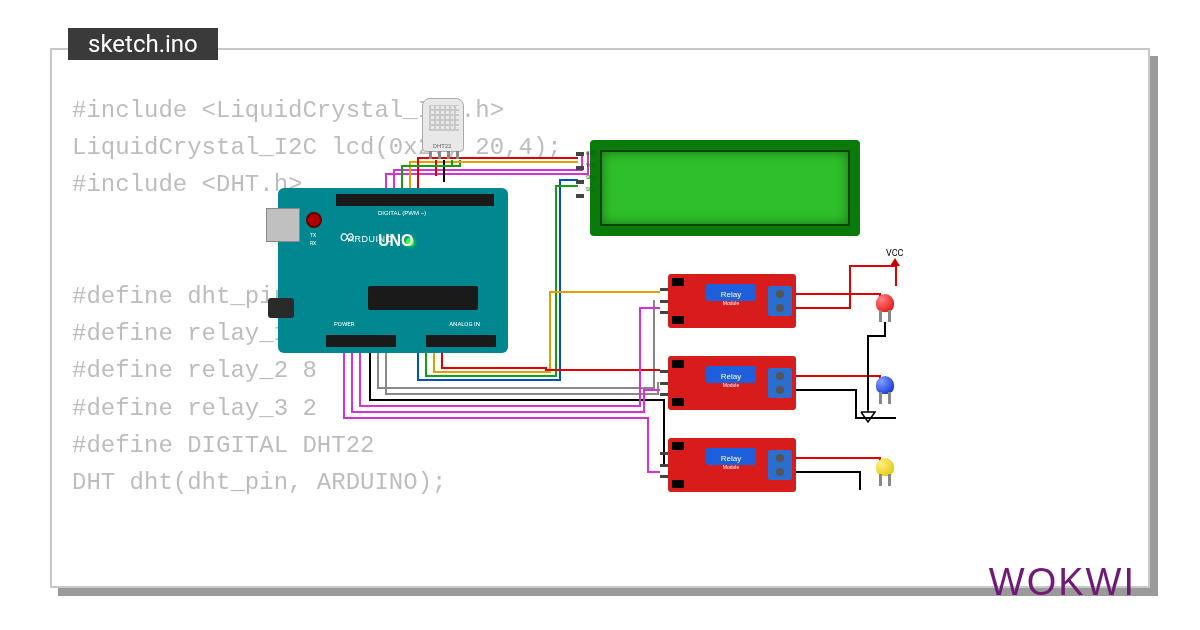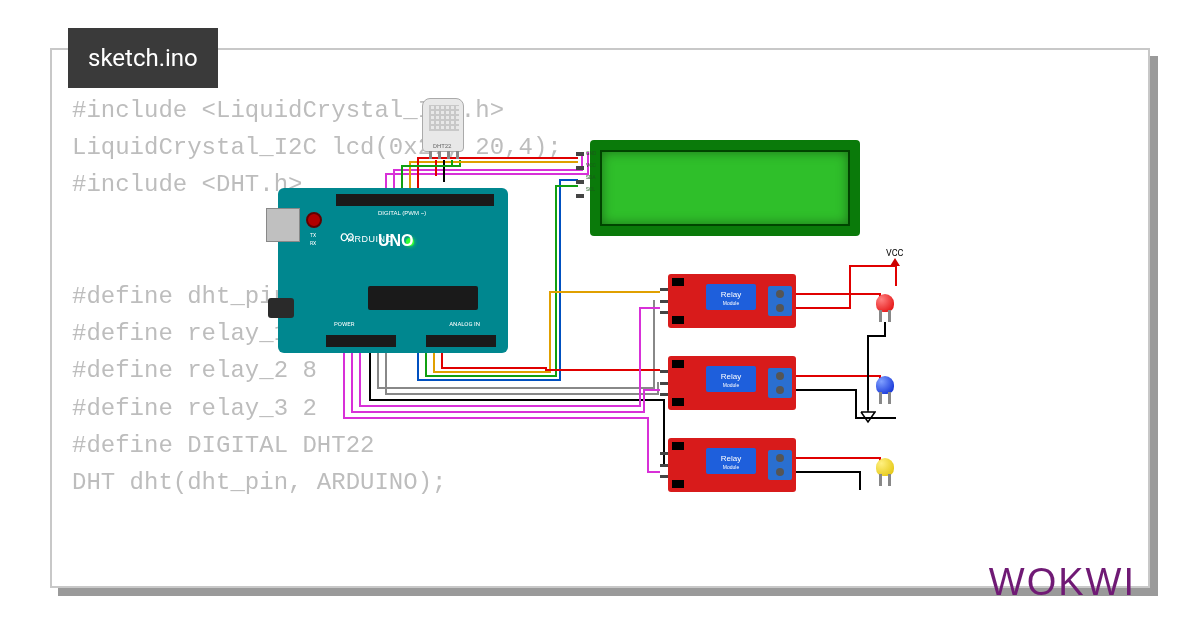--- a/index.html
+++ b/index.html
@@ -20,21 +20,21 @@
       border: 2px solid #c8c8c8;
       background: #fff;
       box-shadow: 8px 8px 0 #9a9a9a;
     }
     .tab {
       position: absolute;
       left: 68px;
       top: 28px;
       background: #3a3a3a;
       color: #fff;
-      padding: 16px 20px;
+      padding: 2px 20px;
       font-size: 24px;
       font-weight: 400;
     }
     .code-area {
       position: absolute;
       left: 72px;
       top: 92px;
       width: 520px;
       font-family: "Courier New", monospace;
       font-size: 24px;
@@ -264,21 +264,21 @@
       width: 128px;
       height: 54px;
       background: #d81b1b;
       border-radius: 3px;
     }
     .relay .block {
       position: absolute;
       right: 40px;
       top: 10px;
       width: 50px;
-      height: 26px;
+      height: 17px;
       background: #1e5fdc;
       border-radius: 2px;
       color: #fff;
       font-size: 8px;
       text-align: center;
       line-height: 1.2;
       padding-top: 6px;
       font-family: Arial, sans-serif;
     }
     .relay .block small { font-size: 5px; display: block; }

